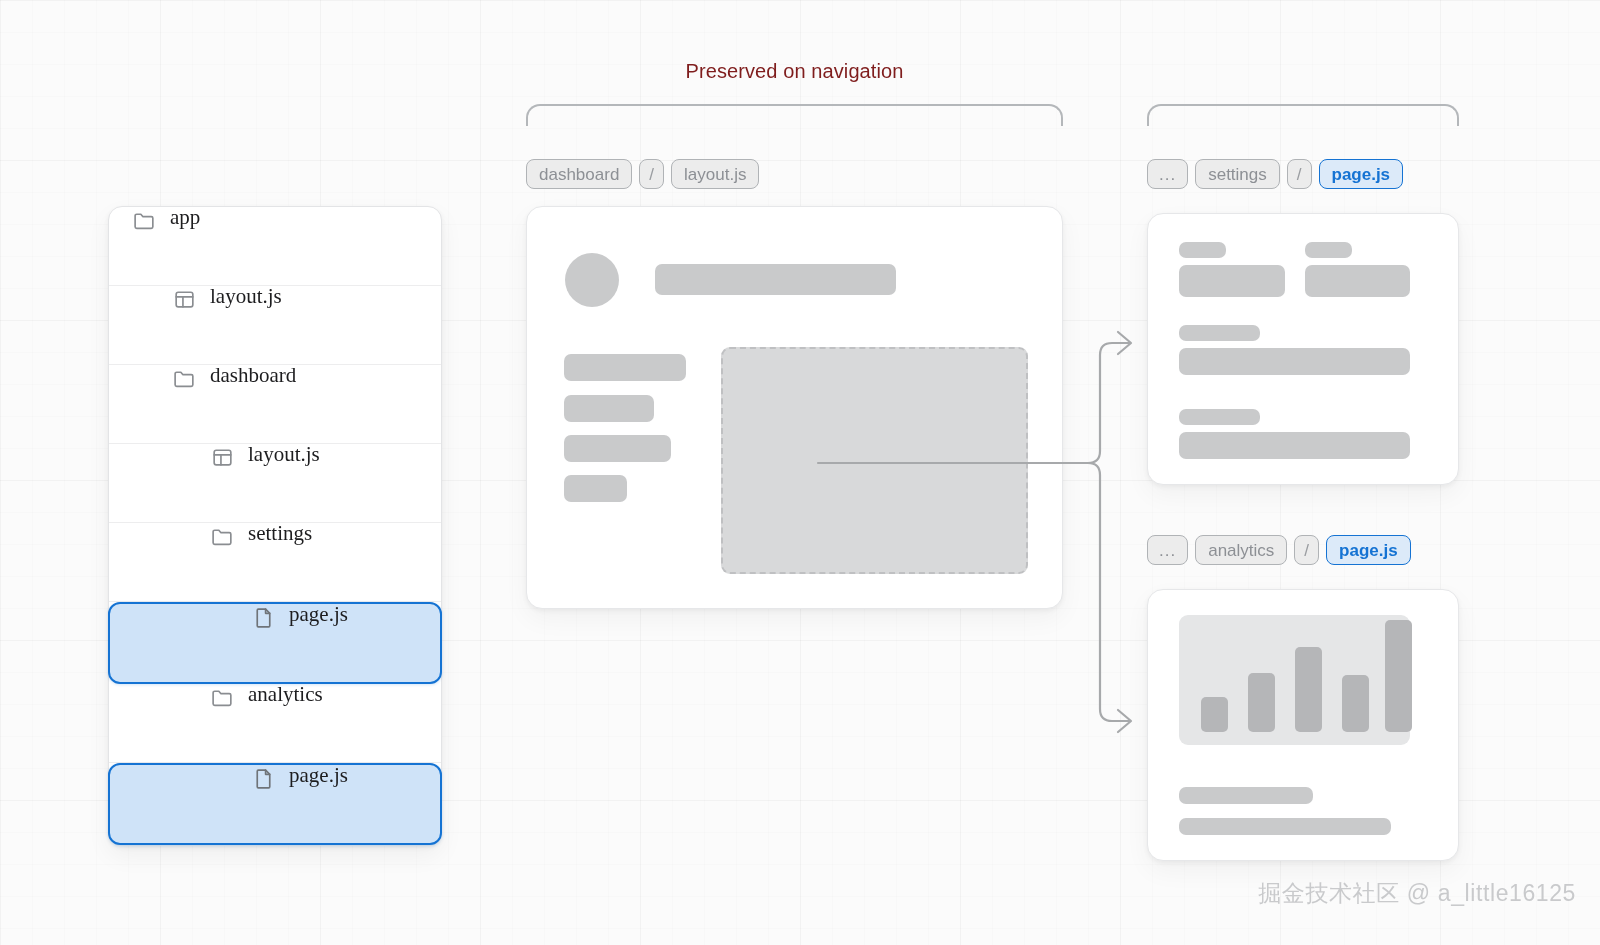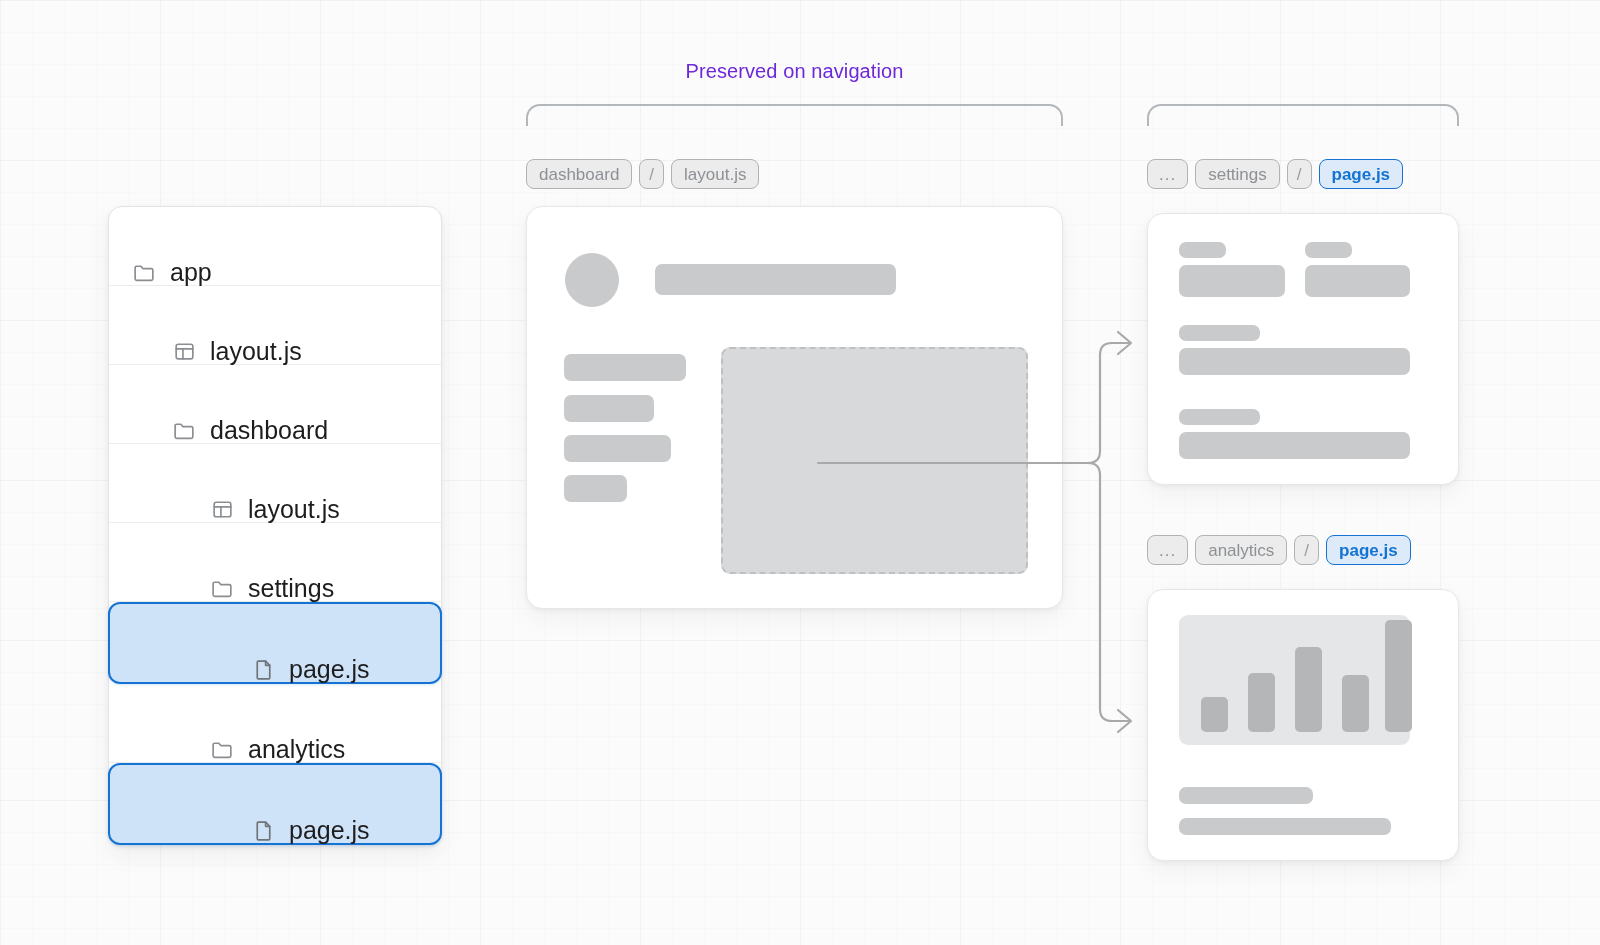--- a/index.html
+++ b/index.html
@@ -26,21 +26,21 @@
     position: absolute;
     top: 0; left: 0;
     width: 1600px;
     height: 945px;
   }
 
   
   .caption {
     position: absolute;
     font-size: 20px;
-    color: #6d28d9;
+    color: #7f1d1d;
     letter-spacing: 0.1px;
     white-space: nowrap;
     text-align: center;
   }
 
   
   .bracket {
     position: absolute;
     border-top: 2.5px solid #b4b7ba;
     border-left: 2.5px solid #b4b7ba;
@@ -89,24 +89,25 @@
     background: #ffffff;
     border: 1px solid #e3e4e6;
     border-radius: 14px;
     box-shadow: 0 2px 5px rgba(0,0,0,0.055), 0 10px 24px rgba(0,0,0,0.05);
     overflow: visible;
   }
   .tree-row {
     position: relative;
     height: 79px;
     display: flex;
-    align-items: flex-end;
+    align-items: flex-start;
     border-bottom: 1px solid #ededee;
-    font-size: 25px;
+    font-size: 21px;
     color: #1d1d1f;
+    font-family: Liberation Serif, serif;
   }
   .tree-row:first-child { border-top-left-radius: 14px; border-top-right-radius: 14px; }
   .tree-row:last-child { border-bottom: none; border-bottom-left-radius: 14px; border-bottom-right-radius: 14px; }
   .tree-row .ic {
     display: inline-flex;
     align-items: center;
     justify-content: center;
     width: 26px;
     height: 26px;
     margin-right: 13px;
@@ -323,14 +324,15 @@
 
       <path d="M1088 463 Q1100 463 1100 451 L1100 355 Q1100 343 1112 343 L1130 343"></path>
 
       <path d="M1088 463 Q1100 463 1100 475 L1100 709 Q1100 721 1112 721 L1130 721"></path>
 
       <path d="M1118 332 L1131 343 L1118 354"></path>
       <path d="M1118 710 L1131 721 L1118 732"></path>
     </g>
   </svg>
 
+  <div id="watermark">掘金技术社区 @ a_little16125</div>
 
 </div>
 
 </body></html>

